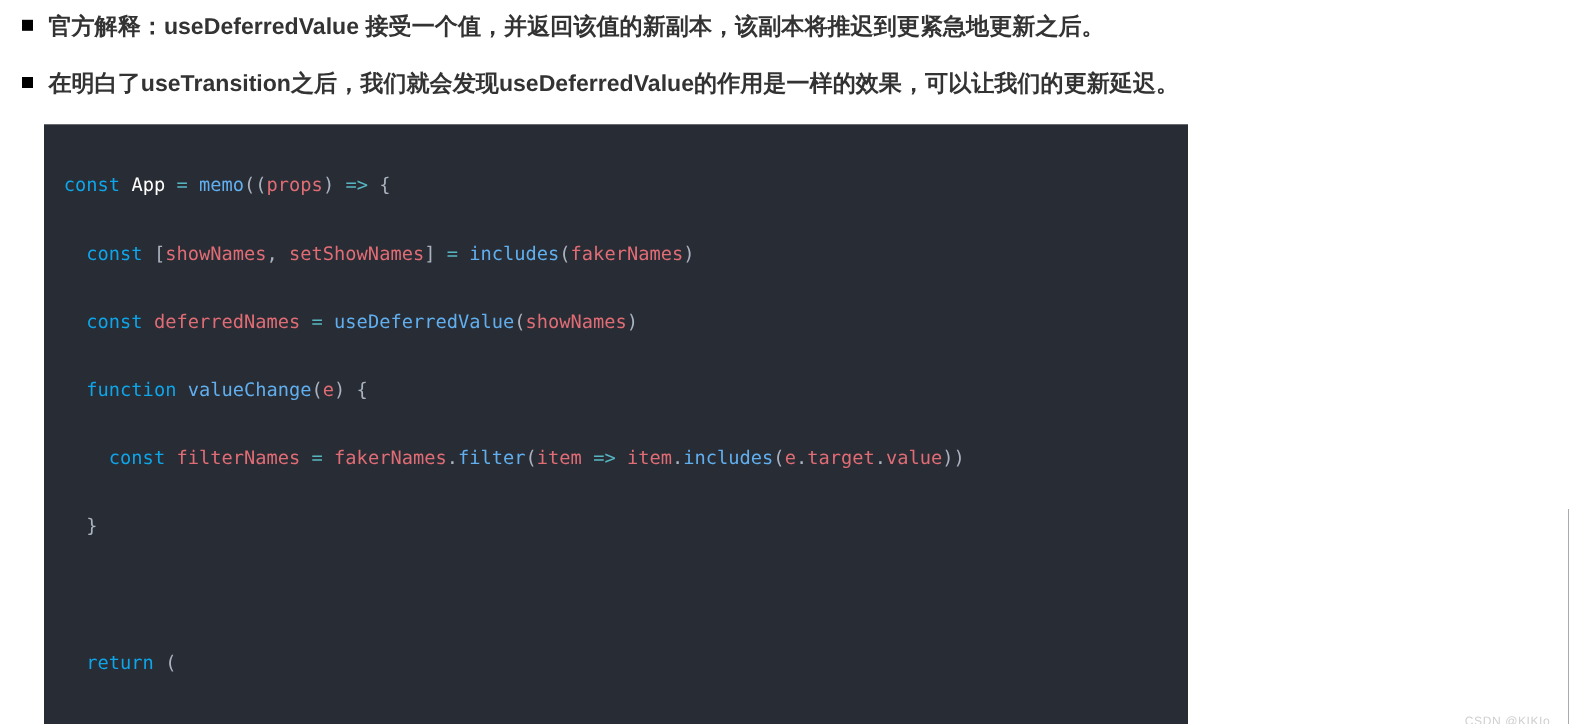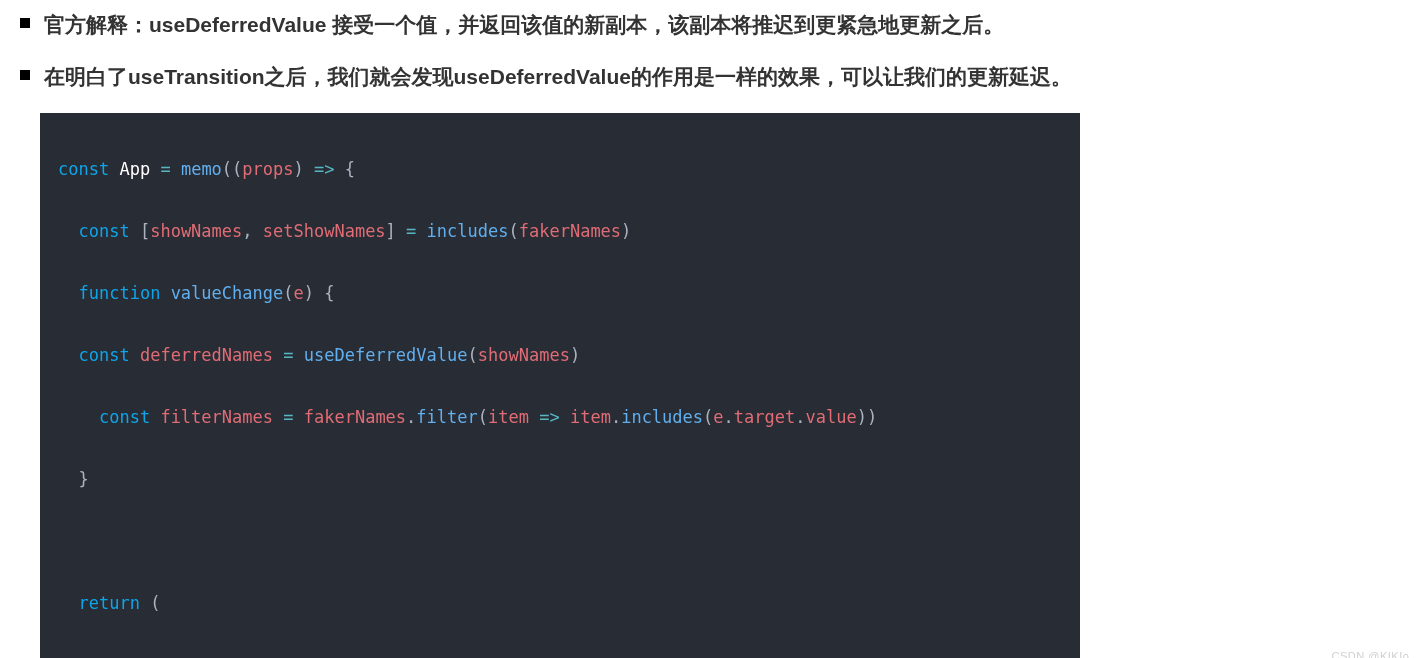--- a/index.html
+++ b/index.html
@@ -78,22 +78,22 @@
 
   <div class="bullet-item">
     <div class="bullet-square"></div>
     <div class="bullet-text">在明白了useTransition之后，我们就会发现useDeferredValue的作用是一样的效果，可以让我们的更新延迟。</div>
   </div>
 
   <div class="code-container">
     <div class="code-block">
 <div class="line"><span class="t-kw">const</span> <span class="t-var">App</span> <span class="t-op">=</span> <span class="t-fn">memo</span><span class="t-punc">((</span><span class="t-par">props</span><span class="t-punc">) </span><span class="t-op">=&gt;</span><span class="t-punc"> {</span></div>
 <div class="line">  <span class="t-kw">const</span> <span class="t-punc">[</span><span class="t-prop">showNames</span><span class="t-punc">, </span><span class="t-prop">setShowNames</span><span class="t-punc">] </span><span class="t-op">=</span> <span class="t-fn">includes</span><span class="t-punc">(</span><span class="t-prop">fakerNames</span><span class="t-punc">)</span></div>
+<div class="line">  <span class="t-kw">const</span> <span class="t-prop">deferredNames</span> <span class="t-op">=</span> <span class="t-fn">useDeferredValue</span><span class="t-punc">(</span><span class="t-prop">showNames</span><span class="t-punc">)</span></div>
 <div class="line">  <span class="t-kw">function</span> <span class="t-fn">valueChange</span><span class="t-punc">(</span><span class="t-par">e</span><span class="t-punc">) {</span></div>
-<div class="line">  <span class="t-kw">const</span> <span class="t-prop">deferredNames</span> <span class="t-op">=</span> <span class="t-fn">useDeferredValue</span><span class="t-punc">(</span><span class="t-prop">showNames</span><span class="t-punc">)</span></div>
 <div class="line">    <span class="t-kw">const</span> <span class="t-prop">filterNames</span> <span class="t-op">=</span> <span class="t-prop">fakerNames</span><span class="t-punc">.</span><span class="t-fn">filter</span><span class="t-punc">(</span><span class="t-par">item</span> <span class="t-op">=&gt;</span> <span class="t-prop">item</span><span class="t-punc">.</span><span class="t-fn">includes</span><span class="t-punc">(</span><span class="t-prop">e</span><span class="t-punc">.</span><span class="t-prop">target</span><span class="t-punc">.</span><span class="t-prop">value</span><span class="t-punc">))</span></div>
 <div class="line">  <span class="t-punc">}</span></div>
 <div class="line"> </div>
 <div class="line">  <span class="t-kw">return</span> <span class="t-punc">(</span></div>
 
 
 
 
 
 

